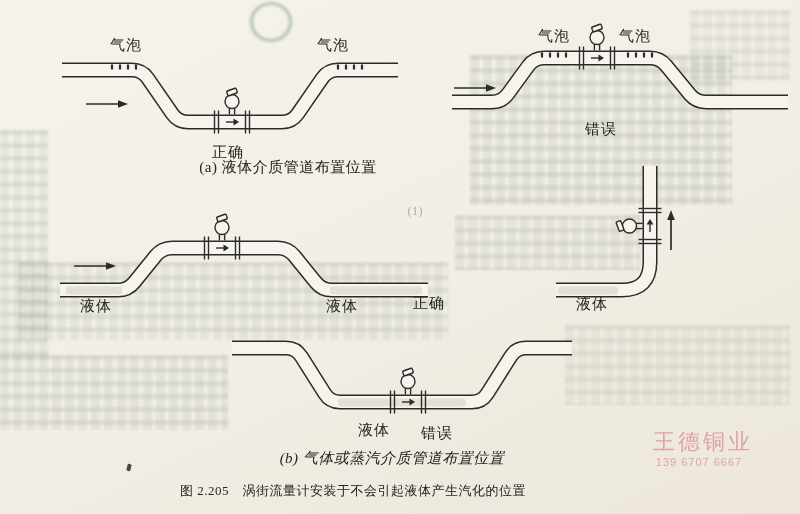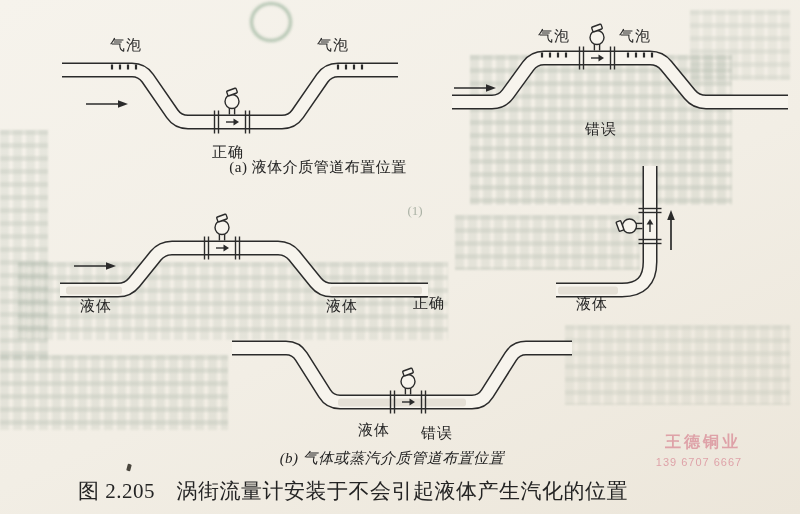--- a/index.html
+++ b/index.html
@@ -9,21 +9,21 @@
     background:linear-gradient(155deg,#f6f3ec 0%, #f2eee5 55%, #ece6da 100%);
     font-family:"Liberation Serif","DejaVu Serif",serif;
     color:#262626;
   }
   .layer { position:absolute; inset:0; }
   .lbl {
     position:absolute; transform:translate(-50%,-50%);
     font-size:15px; letter-spacing:1px; white-space:nowrap; color:#242424;
   }
   .caption { font-size:15px; letter-spacing:0.5px; }
-  .figcap  { font-size:21px; letter-spacing:0.5px; }
+  .figcap  { font-size:13px; letter-spacing:0.5px; }
   
   .bt {
     position:absolute; pointer-events:none; filter:blur(1.3px); opacity:.55;
     background:
       repeating-linear-gradient(180deg, rgba(120,140,124,0.40) 0px, rgba(120,140,124,0.40) 5px, rgba(0,0,0,0) 5px, rgba(0,0,0,0) 13px),
       repeating-linear-gradient(90deg, rgba(120,140,124,0.28) 0px, rgba(120,140,124,0.28) 9px, rgba(0,0,0,0) 9px, rgba(0,0,0,0) 13px);
   }
   .stamp {
     position:absolute; border:3px solid rgba(110,150,118,0.5);
     border-radius:50%; filter:blur(1.5px);
@@ -31,21 +31,21 @@
   .bt-text {
     position:absolute; transform:translate(-50%,-50%);
     color:#6f7f6f; opacity:.55; font-size:13px; filter:blur(0.4px);
   }
   .speck { position:absolute; background:#4a463e; border-radius:1px; }
   .watermark {
     position:absolute; transform:translate(-50%,-50%);
     font-family:"Liberation Sans","DejaVu Sans",sans-serif;
     color:#dd9ba3; opacity:.9; white-space:nowrap; text-align:center;
   }
-  .wm-company { font-size:16px; font-weight:bold; letter-spacing:3px; }
+  .wm-company { font-size:22px; font-weight:normal; letter-spacing:3px; }
   .wm-phone   { font-size:11px; letter-spacing:1px; }
   
   .po { stroke:#2b2b2b; stroke-width:15; fill:none; stroke-linejoin:round; }
   .pi { stroke:#f7f4ed; stroke-width:12; fill:none; stroke-linejoin:round; }
   .thin { stroke:#2b2b2b; stroke-width:1.4; fill:none; }
   .fillw { fill:#f7f4ed; stroke:#2b2b2b; stroke-width:1.4; }
   .tick { stroke:#2b2b2b; stroke-width:2.2; }
   .flow { stroke:#2b2b2b; stroke-width:1.7; }
   .ah { fill:#2b2b2b; }
   .shade { fill:#cfc8ba; opacity:.45; }
@@ -168,21 +168,21 @@
   </svg>
 
   <div class="lbl" style="left:126px;top:45px;">气泡</div>
   <div class="lbl" style="left:333px;top:45px;">气泡</div>
   <div class="lbl" style="left:228px;top:152px;">正确</div>
 
   <div class="lbl" style="left:554px;top:36px;">气泡</div>
   <div class="lbl" style="left:635px;top:36px;">气泡</div>
   <div class="lbl" style="left:601px;top:129px;">错误</div>
 
-  <div class="lbl caption" style="left:318px;top:167px;">(a) 液体介质管道布置位置</div>
+  <div class="lbl caption" style="left:288px;top:167px;">(a) 液体介质管道布置位置</div>
 
   <div class="lbl" style="left:96px;top:306px;">液体</div>
   <div class="lbl" style="left:342px;top:306px;">液体</div>
   <div class="lbl" style="left:429px;top:303px;">正确</div>
   <div class="lbl" style="left:592px;top:304px;">液体</div>
 
   <div class="lbl" style="left:374px;top:430px;">液体</div>
   <div class="lbl" style="left:437px;top:433px;">错误</div>
 
   <div class="lbl caption" style="left:392px;top:458px;font-style:italic;">(b) 气体或蒸汽介质管道布置位置</div>

